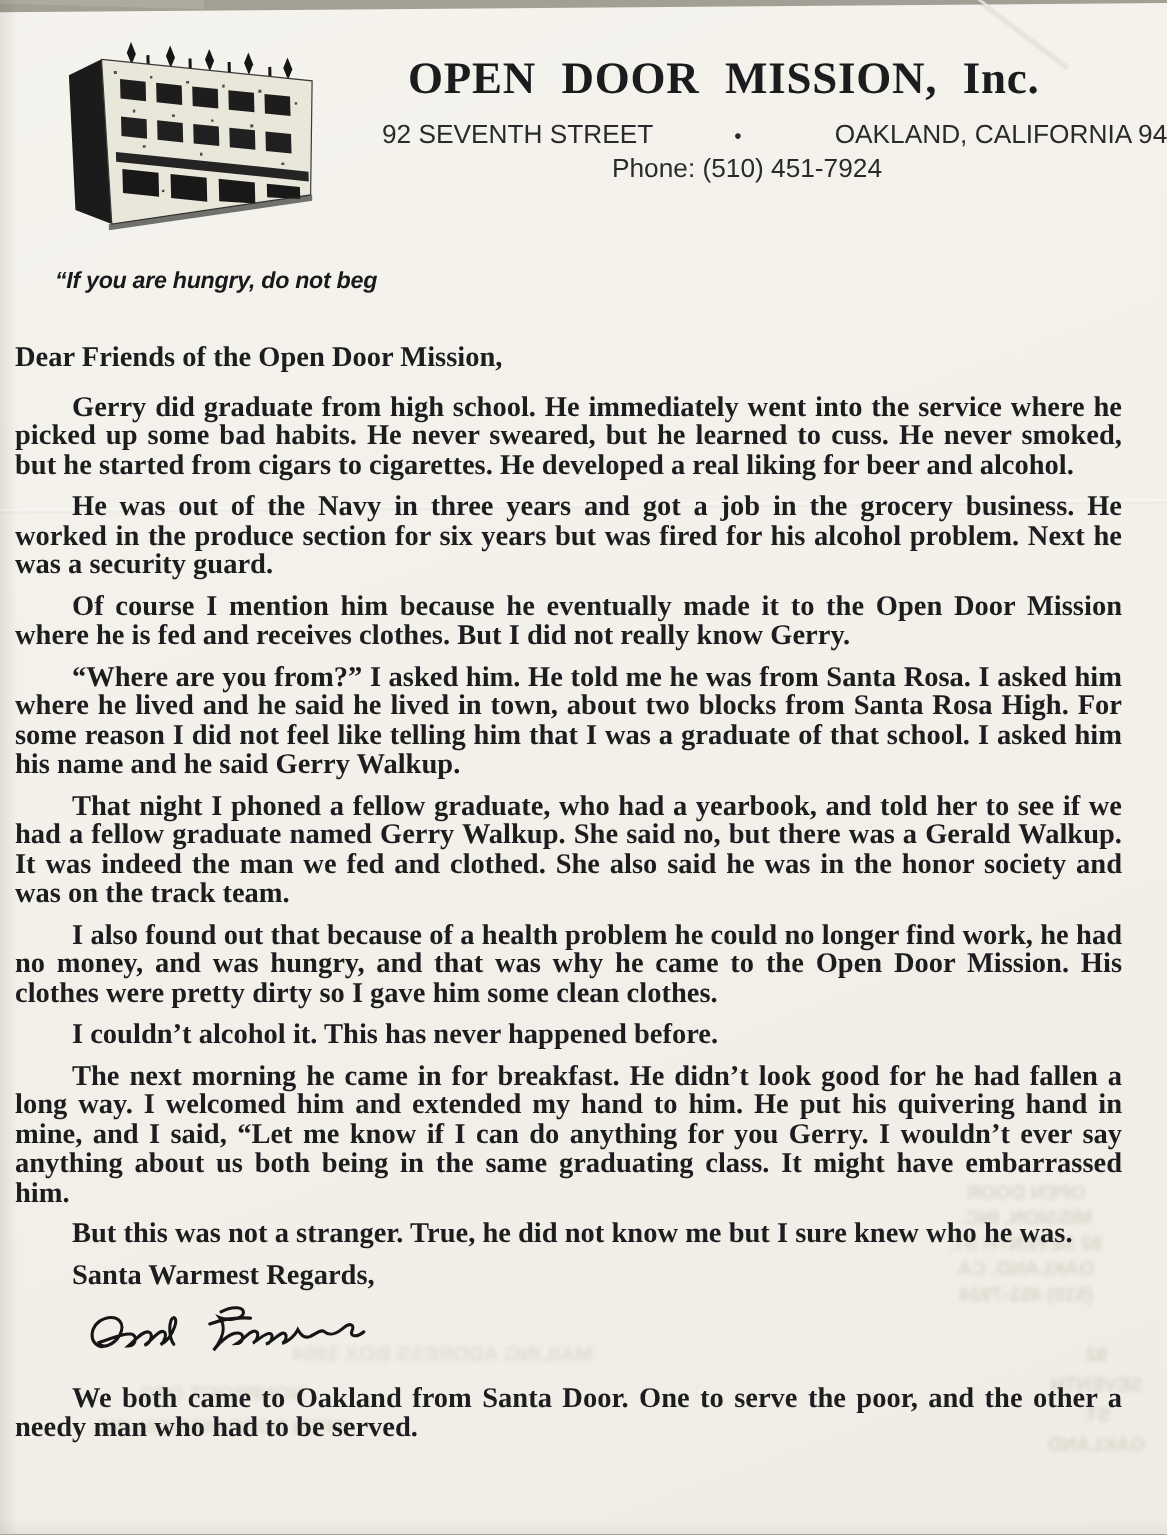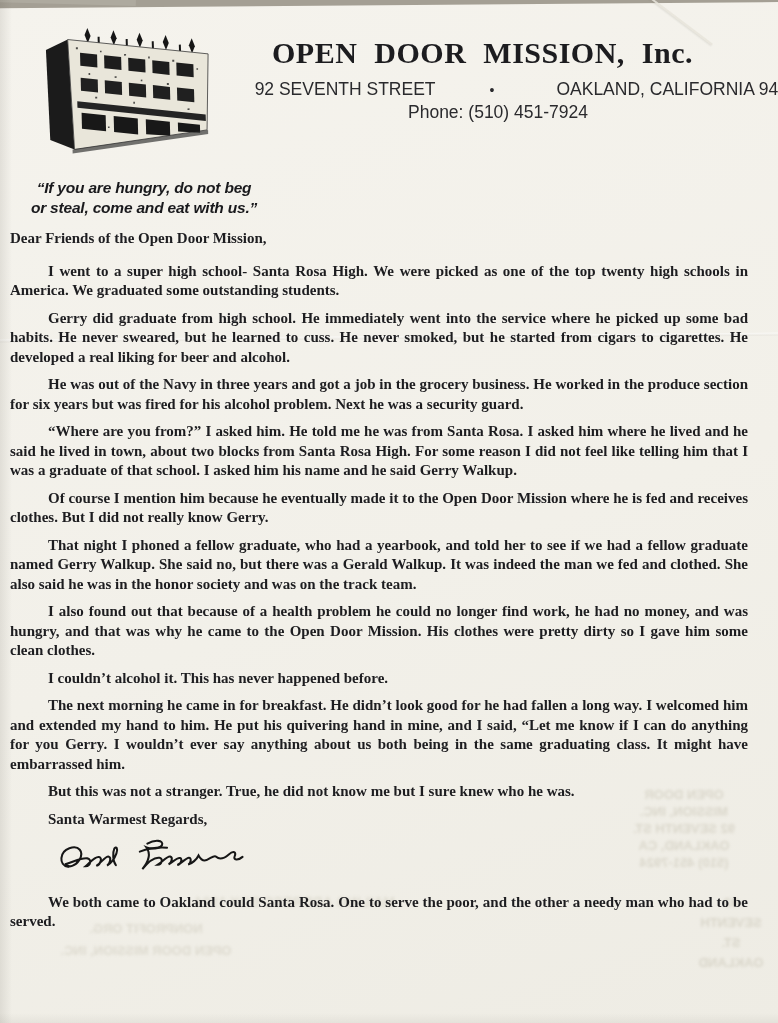--- a/index.html
+++ b/index.html
@@ -37,21 +37,21 @@
     font-weight:bold;font-size:30px;letter-spacing:.5px;word-spacing:9px;color:#1c1c1f;}
   .addr-row{position:absolute;left:300px;top:79px;width:462px;display:flex;justify-content:center;align-items:baseline;
     font-family:"Liberation Sans","DejaVu Sans",sans-serif;font-size:17.5px;color:#2a2a2d;white-space:nowrap;gap:24px;}
   .addr-row .bullet{margin:0 38px 0 30px;font-size:14px;}
   .phone-line{position:absolute;left:268px;top:102px;width:460px;text-align:center;
     font-family:"Liberation Sans","DejaVu Sans",sans-serif;font-size:17.5px;color:#2a2a2d;}
   .mail-line{position:absolute;left:245px;top:124px;width:520px;text-align:center;
     font-family:"Liberation Sans","DejaVu Sans",sans-serif;font-size:17.5px;color:#2a2a2d;white-space:nowrap;}
   
   .letter{position:absolute;left:10px;right:30px;top:229px;
-    font-weight:bold;font-size:15px;line-height:19.5px;text-align:justify;color:#1d1d20;}
+    font-weight:bold;font-size:19px;line-height:19.5px;text-align:justify;color:#1d1d20;}
   .letter p{margin:0 0 8px 0;text-indent:38px;}
   .letter p.salutation{text-indent:0;margin-bottom:13px;text-align:left;}
   .letter p.closing{text-align:left;margin-bottom:0;}
   .sig{margin:2px 0 2px 44px;height:46px;}
   .letter p.final{margin-top:8px;}
 </style>
 </head>
 <body>
 
 <div class="page">
@@ -144,52 +144,50 @@
         <rect x="58" y="70" width="2" height="1.6"></rect>
           <rect x="96" y="76" width="1.6" height="2"></rect>
         <rect x="150" y="84" width="2" height="1.6"></rect>
           <rect x="70" y="100" width="1.6" height="1.6"></rect>
       </g>
     </g>
   </svg>
 
   <div class="motto">
     <div>“If you are hungry, do not beg</div>
-    <div>or steal, come and eat with us.”</div>
   </div>
 
   <div class="org-name">OPEN DOOR MISSION, Inc.</div>
 
   <div class="addr-row">
     <span>92 SEVENTH STREET</span>
     <span class="bullet">•</span>
     <span>OAKLAND, CALIFORNIA 94607</span>
   </div>
 
   <div class="phone-line">Phone: (510) 451-7924</div>
 
   <div class="letter">
     <p class="salutation">Dear Friends of the Open Door Mission,</p>
-    <p>I went to a super high school- Santa Rosa High. We were picked as one of the top twenty high schools in America. We graduated some outstanding students.</p>
     <p>Gerry did graduate from high school. He immediately went into the service where he picked up some bad habits. He never sweared, but he learned to cuss. He never smoked, but he started from cigars to cigarettes. He developed a real liking for beer and alcohol.</p>
     <p>He was out of the Navy in three years and got a job in the grocery business. He worked in the produce section for six years but was fired for his alcohol problem. Next he was a security guard.</p>
+    <p>Of course I mention him because he eventually made it to the Open Door Mission where he is fed and receives clothes. But I did not really know Gerry.</p>
     <p>“Where are you from?” I asked him. He told me he was from Santa Rosa. I asked him where he lived and he said he lived in town, about two blocks from Santa Rosa High. For some reason I did not feel like telling him that I was a graduate of that school. I asked him his name and he said Gerry Walkup.</p>
-    <p>Of course I mention him because he eventually made it to the Open Door Mission where he is fed and receives clothes. But I did not really know Gerry.</p>
     <p>That night I phoned a fellow graduate, who had a yearbook, and told her to see if we had a fellow graduate named Gerry Walkup. She said no, but there was a Gerald Walkup. It was indeed the man we fed and clothed. She also said he was in the honor society and was on the track team.</p>
     <p>I also found out that because of a health problem he could no longer find work, he had no money, and was hungry, and that was why he came to the Open Door Mission. His clothes were pretty dirty so I gave him some clean clothes.</p>
     <p>I couldn’t alcohol it. This has never happened before.</p>
     <p>The next morning he came in for breakfast. He didn’t look good for he had fallen a long way. I welcomed him and extended my hand to him. He put his quivering hand in mine, and I said, “Let me know if I can do anything for you Gerry. I wouldn’t ever say anything about us both being in the same graduating class. It might have embarrassed him.</p>
     <p>But this was not a stranger. True, he did not know me but I sure knew who he was.</p>
     <p class="closing">Santa Warmest Regards,</p>
 
     
     <svg class="sig" viewBox="0 0 210 46" width="205" height="45" aria-hidden="true">
       <g transform="rotate(-2 105 23)" fill="none" stroke="#161616" stroke-width="2.1" stroke-linecap="round">
         <path d="M14 33 C4 31 6 17 16 14 C26 11 31 18 26 26 C22 32 14 35 12 30 C20 28 28 24 34 25 C39 26 37 33 32 33 C37 29 42 23 46 24 C50 25 47 32 43 33 C48 30 53 23 56 24 C59 25 57 31 54 33 C58 31 62 26 64 21 C66 16 64 13 62 16 C60 20 60 29 63 33"></path>
         <path d="M96 12 C104 8 113 9 111 14 C109 18 99 18 95 16 C99 22 97 30 90 38 C96 31 103 26 108 27 C112 28 110 34 106 34 C111 31 116 25 119 26 C122 27 120 33 117 34 C121 32 126 27 129 28 C132 29 129 35 126 35 C131 33 135 28 138 28 C141 28 140 34 137 35 C141 34 146 30 148 26 C150 30 153 32 156 31 C161 29 164 26 166 28 C169 31 174 30 179 26 C184 22 187 24 185 28 C183 32 188 33 193 29"></path>
         <path d="M88 20 C97 17 107 16 116 17"></path>
       </g>
     </svg>
 
-    <p class="final">We both came to Oakland could Santa Rosa. One to serve the poor, and the other a needy man who had to be served.</p>
+    <p class="final">We both came to Oakland from Santa Door. One to serve the poor, and the other a needy man who had to be served.</p>
   </div>
 
 </div>
 
 </body></html>

